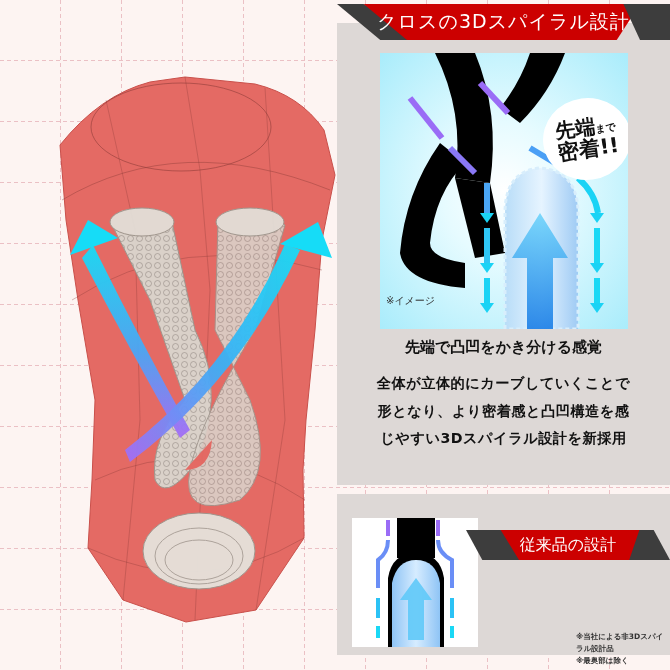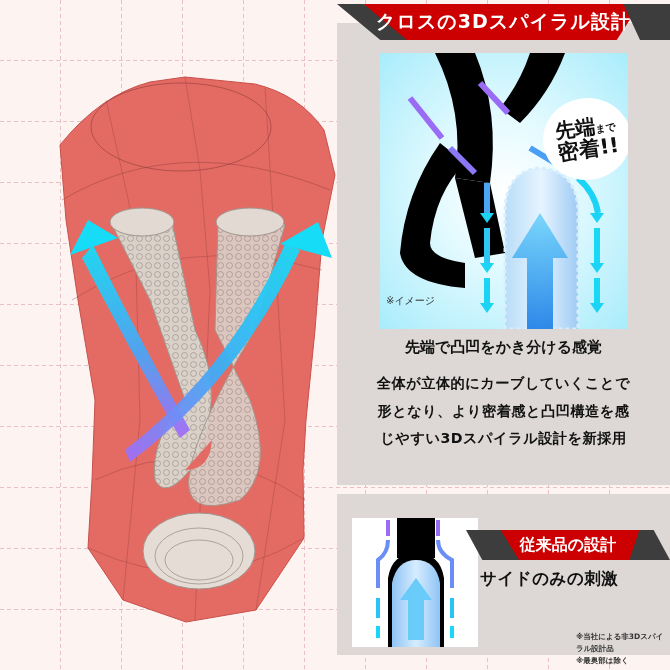--- a/index.html
+++ b/index.html
@@ -13,21 +13,21 @@
   .panel{position:absolute;background:#ddd8d6;}
   .panel1{left:337px;top:23px;width:333px;height:462px;}
   .panel2{left:337px;top:494px;width:333px;height:161px;}
   .banner{position:absolute;height:38px;}
   .banner .dark{position:absolute;inset:0;background:#3b3b3b;clip-path:polygon(0 0,100% 0,100% 0,100% 100%,100% 100%,12% 100%);}
   .banner .red{position:absolute;inset:0;background:#cc0000;clip-path:polygon(13% 0,100% 0,87% 100%,0 100%);}
   .banner1{left:337px;top:4px;width:333px;height:36px;}
   .banner1 .dark{background:#3d3d3d;clip-path:polygon(0 0,8% 0,21% 100%,13% 100%);}
   .banner1 .dark2{position:absolute;inset:0;background:#3d3d3d;clip-path:polygon(86% 0,97% 0,100% 0,100% 100%,91% 100%);}
   .banner1 .red{clip-path:polygon(8% 0,91% 0,84% 100%,17% 100%);}
-  .banner .txt{position:absolute;left:0;right:0;top:0;bottom:0;display:flex;align-items:center;justify-content:center;color:#fff;font-weight:bold;font-size:19px;letter-spacing:1px;}
+  .banner .txt{position:absolute;left:0;right:0;top:0;bottom:0;display:flex;align-items:center;justify-content:center;color:#fff;font-weight:normal;font-size:19px;letter-spacing:1px;}
   .banner2{left:466px;top:530px;width:204px;height:30px;}
   .banner2 .dark{background:#3d3d3d;clip-path:polygon(0 0,17% 0,26% 100%,8% 100%);}
   .banner2 .dark2{position:absolute;inset:0;background:#3d3d3d;clip-path:polygon(85% 0,92% 0,100% 100%,80% 100%);}
   .banner2 .red{clip-path:polygon(17% 0,90% 0,82% 100%,9% 100%);}
   .banner2 .txt{font-size:16px;letter-spacing:0;}
   .imgbox{position:absolute;left:380px;top:53px;width:248px;height:276px;overflow:hidden;
     background:radial-gradient(ellipse at 50% 50%,#ffffff 0%,#e6fbff 35%,#a9ecfb 100%);}
   .imgbox2{position:absolute;left:352px;top:518px;width:126px;height:129px;background:#fff;overflow:hidden;}
   .note{position:absolute;left:6px;bottom:21px;font-size:10px;color:#333;}
   .bubble{position:absolute;left:163px;top:45px;width:88px;height:82px;border-radius:50%;background:#fff;
@@ -192,19 +192,18 @@
 </div>
 
 <div class="banner banner2">
   <div class="red"></div>
   <div class="dark"></div>
   <div class="dark2"></div>
   <div class="txt">従来品の設計</div>
 </div>
 
 <div class="trad-lines">
-  <div>サイドのみの刺激</div>
 </div>
 
 <div class="foot">
   <div>※当社による非3Dスパイラル設計品</div>
   <div>※最奥部は除く</div>
 </div>
 
 </body></html>

